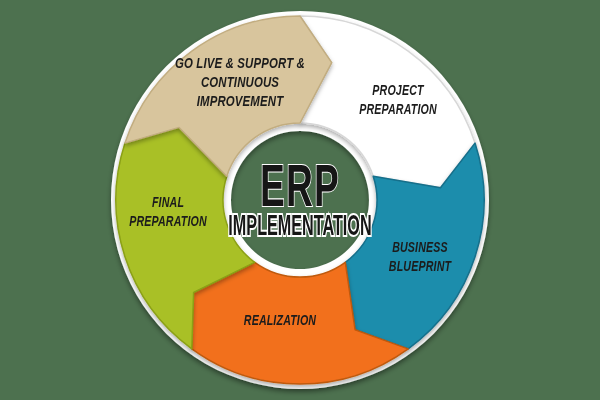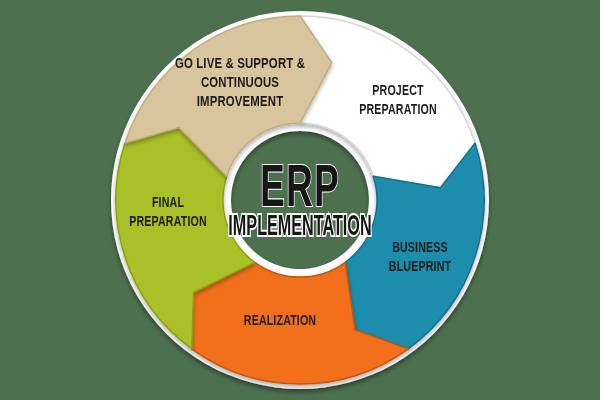--- a/index.html
+++ b/index.html
@@ -2,21 +2,21 @@
 <html><head>
 <meta charset="utf-8">
 <style>
   html,body{margin:0;padding:0;}
   #stage{
     position:relative;
     width:600px;height:400px;
     overflow:hidden;
     font-family:"Liberation Sans", sans-serif;
   }
-  .labels{position:absolute;inset:0;pointer-events:none;}
+  .labels{position:absolute;inset:0;pointer-events:none;font-style:italic;}
   .seg-label{
     position:absolute;
     transform:translate(-50%,-50%) scaleX(0.76);
     font-weight:bold;
     font-size:14px;
     line-height:18.5px;
     letter-spacing:.2px;
     text-align:center;
     white-space:nowrap;
   }

